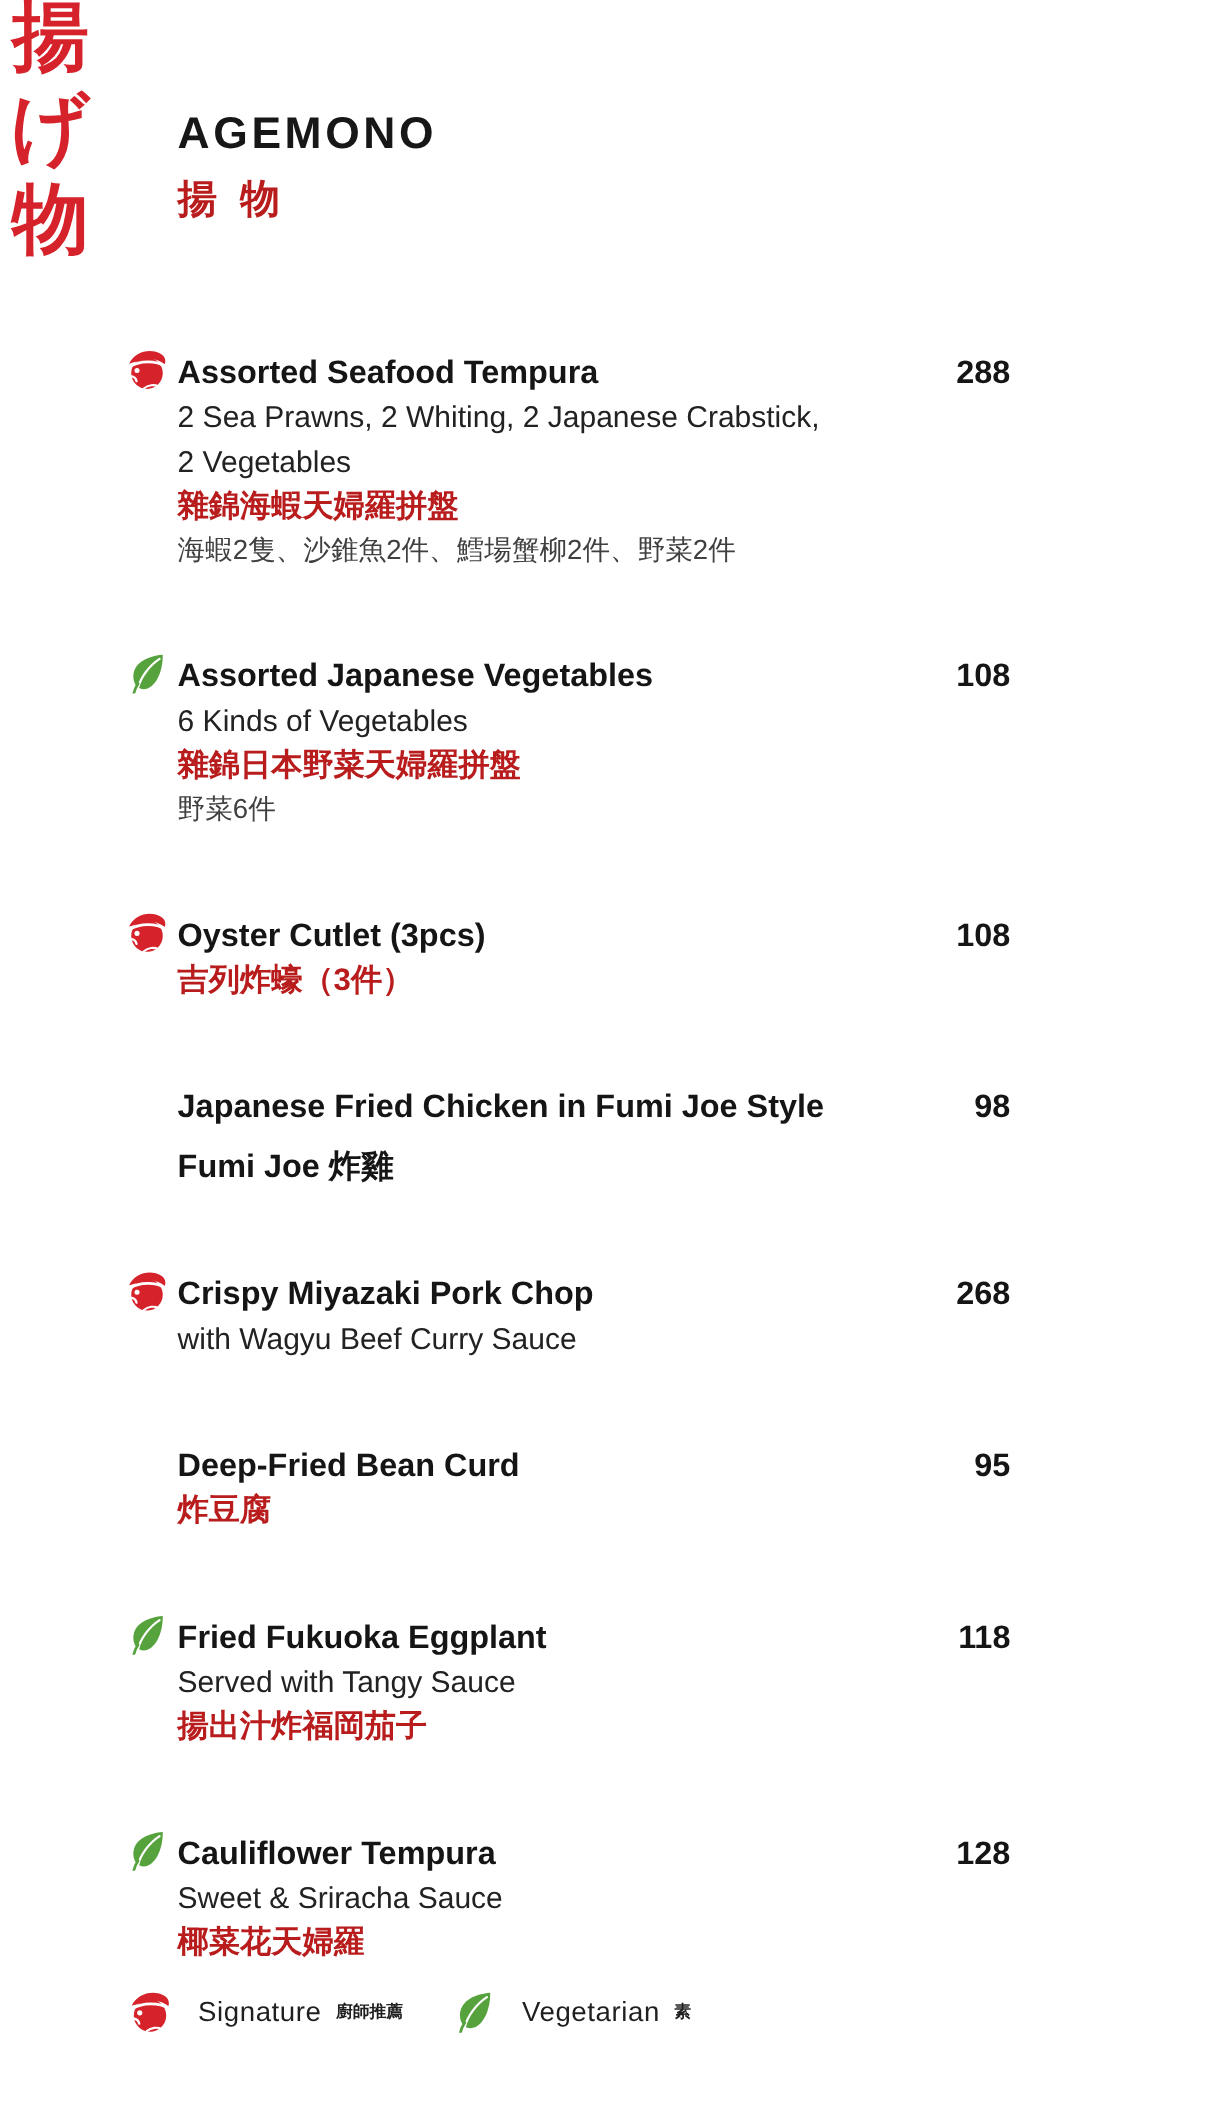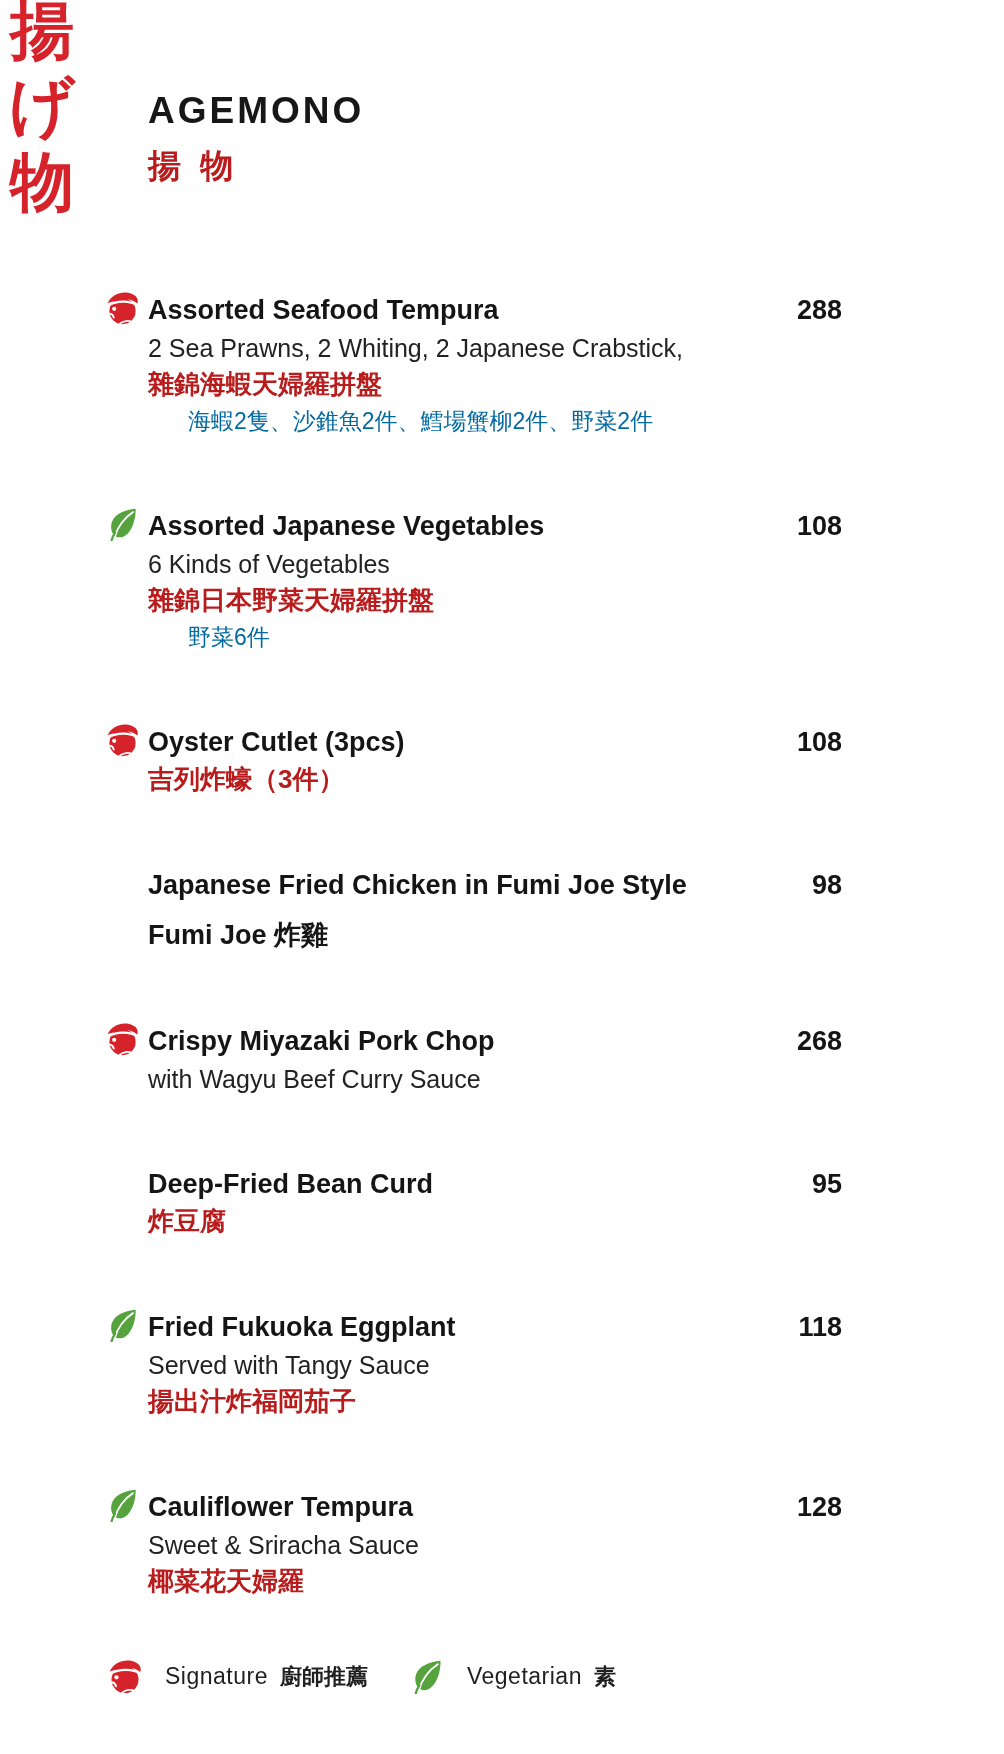--- a/index.html
+++ b/index.html
@@ -23,30 +23,30 @@
   .badge { position:absolute; left:0; top:-3px; width:35px; height:35px; }
   .badge svg { width:35px; height:35px; display:block; }
   .badge.sig, .badge.veg { display:none; }
   .item.has-signature .badge.sig { display:block; }
   .item.has-vegetarian .badge.veg { display:block; }
 
   .name  { font-size:27px; font-weight:700; line-height:34px; color:#151515; padding-right:110px; display:block; }
   .name2 { font-size:27px; font-weight:700; line-height:34px; margin-top:16px; color:#151515; }
   .desc  { font-size:25px; font-weight:400; line-height:32px; margin-top:5px; color:#222; }
   .zh-name { font-size:26px; font-weight:700; line-height:33px; margin-top:4px; color:#b91c1c; }
-  .zh-desc { font-size:23px; font-weight:500; line-height:31px; margin-top:5px; color:#0369a1;margin-left:40px; }
+  .zh-desc { font-size:23px; font-weight:500; line-height:31px; margin-top:5px; color:#404040; }
   .price { position:absolute; right:0; top:0; font-size:27px; font-weight:700; line-height:34px; color:#151515; }
 
   
   .legend { position:absolute; left:107px; top:1658px; display:flex; align-items:center; gap:41px; }
   .legend-group { display:flex; align-items:center; }
   .legend-group .badge-l { width:36px; height:36px; }
   .legend-group .badge-l svg { width:36px; height:36px; display:block; }
   .legend-label { font-size:23px; font-weight:400; letter-spacing:0.5px; color:#1f1f1f; margin-left:22px; }
-  .legend-zh { font-size:22px; font-weight:700; color:#1f1f1f; margin-left:12px; margin-top:1px; }
+  .legend-zh { font-size:14px; font-weight:700; color:#1f1f1f; margin-left:12px; margin-top:1px; }
 </style>
 </head>
 <body>
 
 <div class="page">
 
   <div class="side-title">
     <div class="ch">揚</div>
     <div class="ch">げ</div>
     <div class="ch">物</div>
@@ -67,20 +67,21 @@
         <circle cx="10.5" cy="21.5" r="2.4" fill="#ffffff"></circle>
         <path d="M5.5 27 C 8 27.5 9.6 29.2 10 31.5" stroke="#ffffff" stroke-width="2.2" fill="none" stroke-linecap="round"></path>
         <path d="M17 38.5 C 21 35 27 34.5 31 36.6" stroke="#ffffff" stroke-width="2" fill="none" stroke-linecap="round"></path>
       </svg>
     </span>
 
     <span class="name">Assorted Seafood Tempura</span>
 
     <div class="descs">
           <div class="desc">2 Sea Prawns, 2 Whiting, 2 Japanese Crabstick,</div>
+          <div class="desc">2 Vegetables</div>
         </div>
     <div class="zh-name">雜錦海蝦天婦羅拼盤</div>
     <div class="zh-desc">海蝦2隻、沙錐魚2件、鱈場蟹柳2件、野菜2件</div>
     <div class="price">288</div>
   </div>
 
   <div class="item has-vegetarian">
 
     <span class="badge veg">
       <svg viewBox="0 0 40 40">

